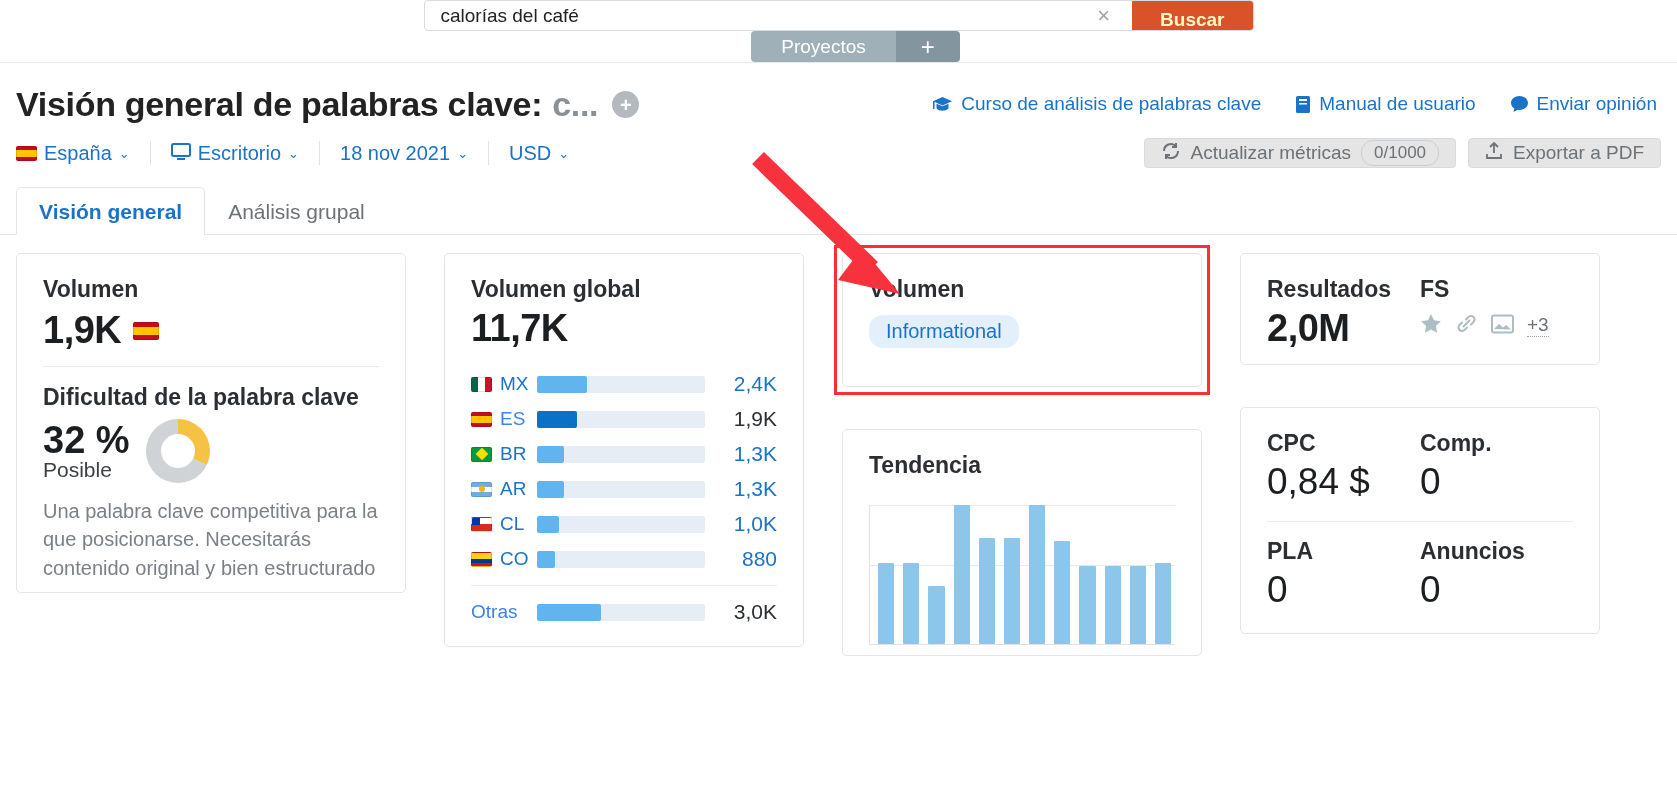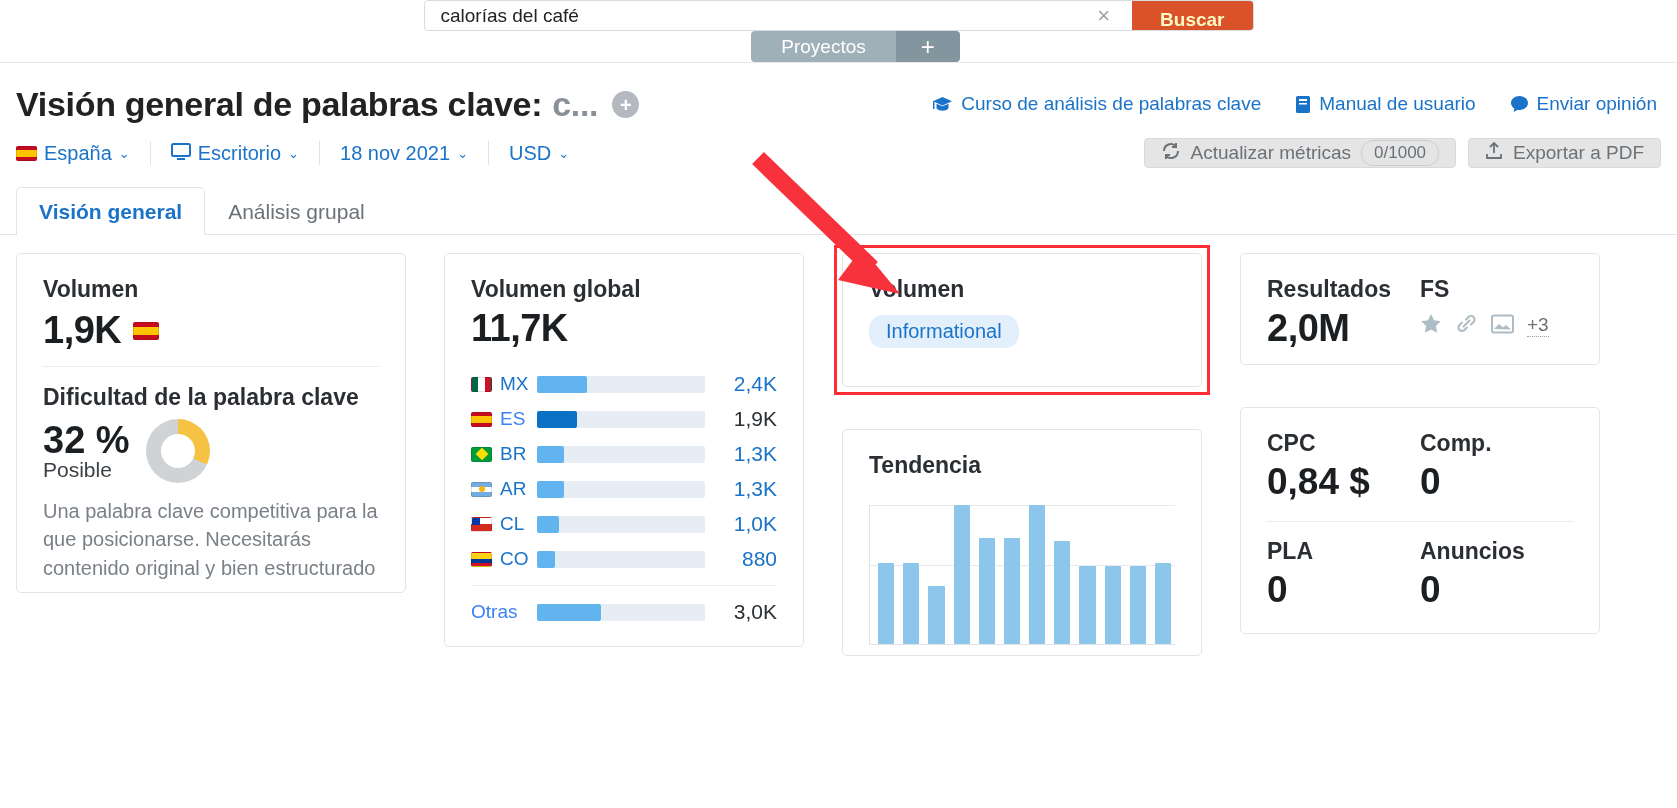--- a/index.html
+++ b/index.html
@@ -266,21 +266,21 @@
     border-left:1px solid #e0e3e5; border-bottom:1px solid #e0e3e5;
     padding-left:6px;
   }
   .gridline{ position:absolute; left:0; right:0; height:1px; background:#e7eaec; }
   .bars{ position:absolute; left:8px; right:4px; bottom:0; top:0; display:flex; align-items:flex-end; gap:9px; }
   .bar{ flex:1; background:#8cc6ea; border-radius:1px; }
 
   
   .cpc-grid{ display:flex; }
   .cpc-grid > div{ flex:1; }
-  .cpc-num{ font-size:37px; font-weight:bold; color:#1c1f22; margin-top:4px; }
+  .cpc-num{ font-size:37px; font-weight:normal; color:#1c1f22; margin-top:4px; }
 
   
   .arrow-svg{ position:absolute; left:0; top:0; pointer-events:none; z-index:40; }
 </style>
 </head>
 <body>
 
 <div class="topbar">
   <div class="search-wrap">
     <div class="search-input-box">

